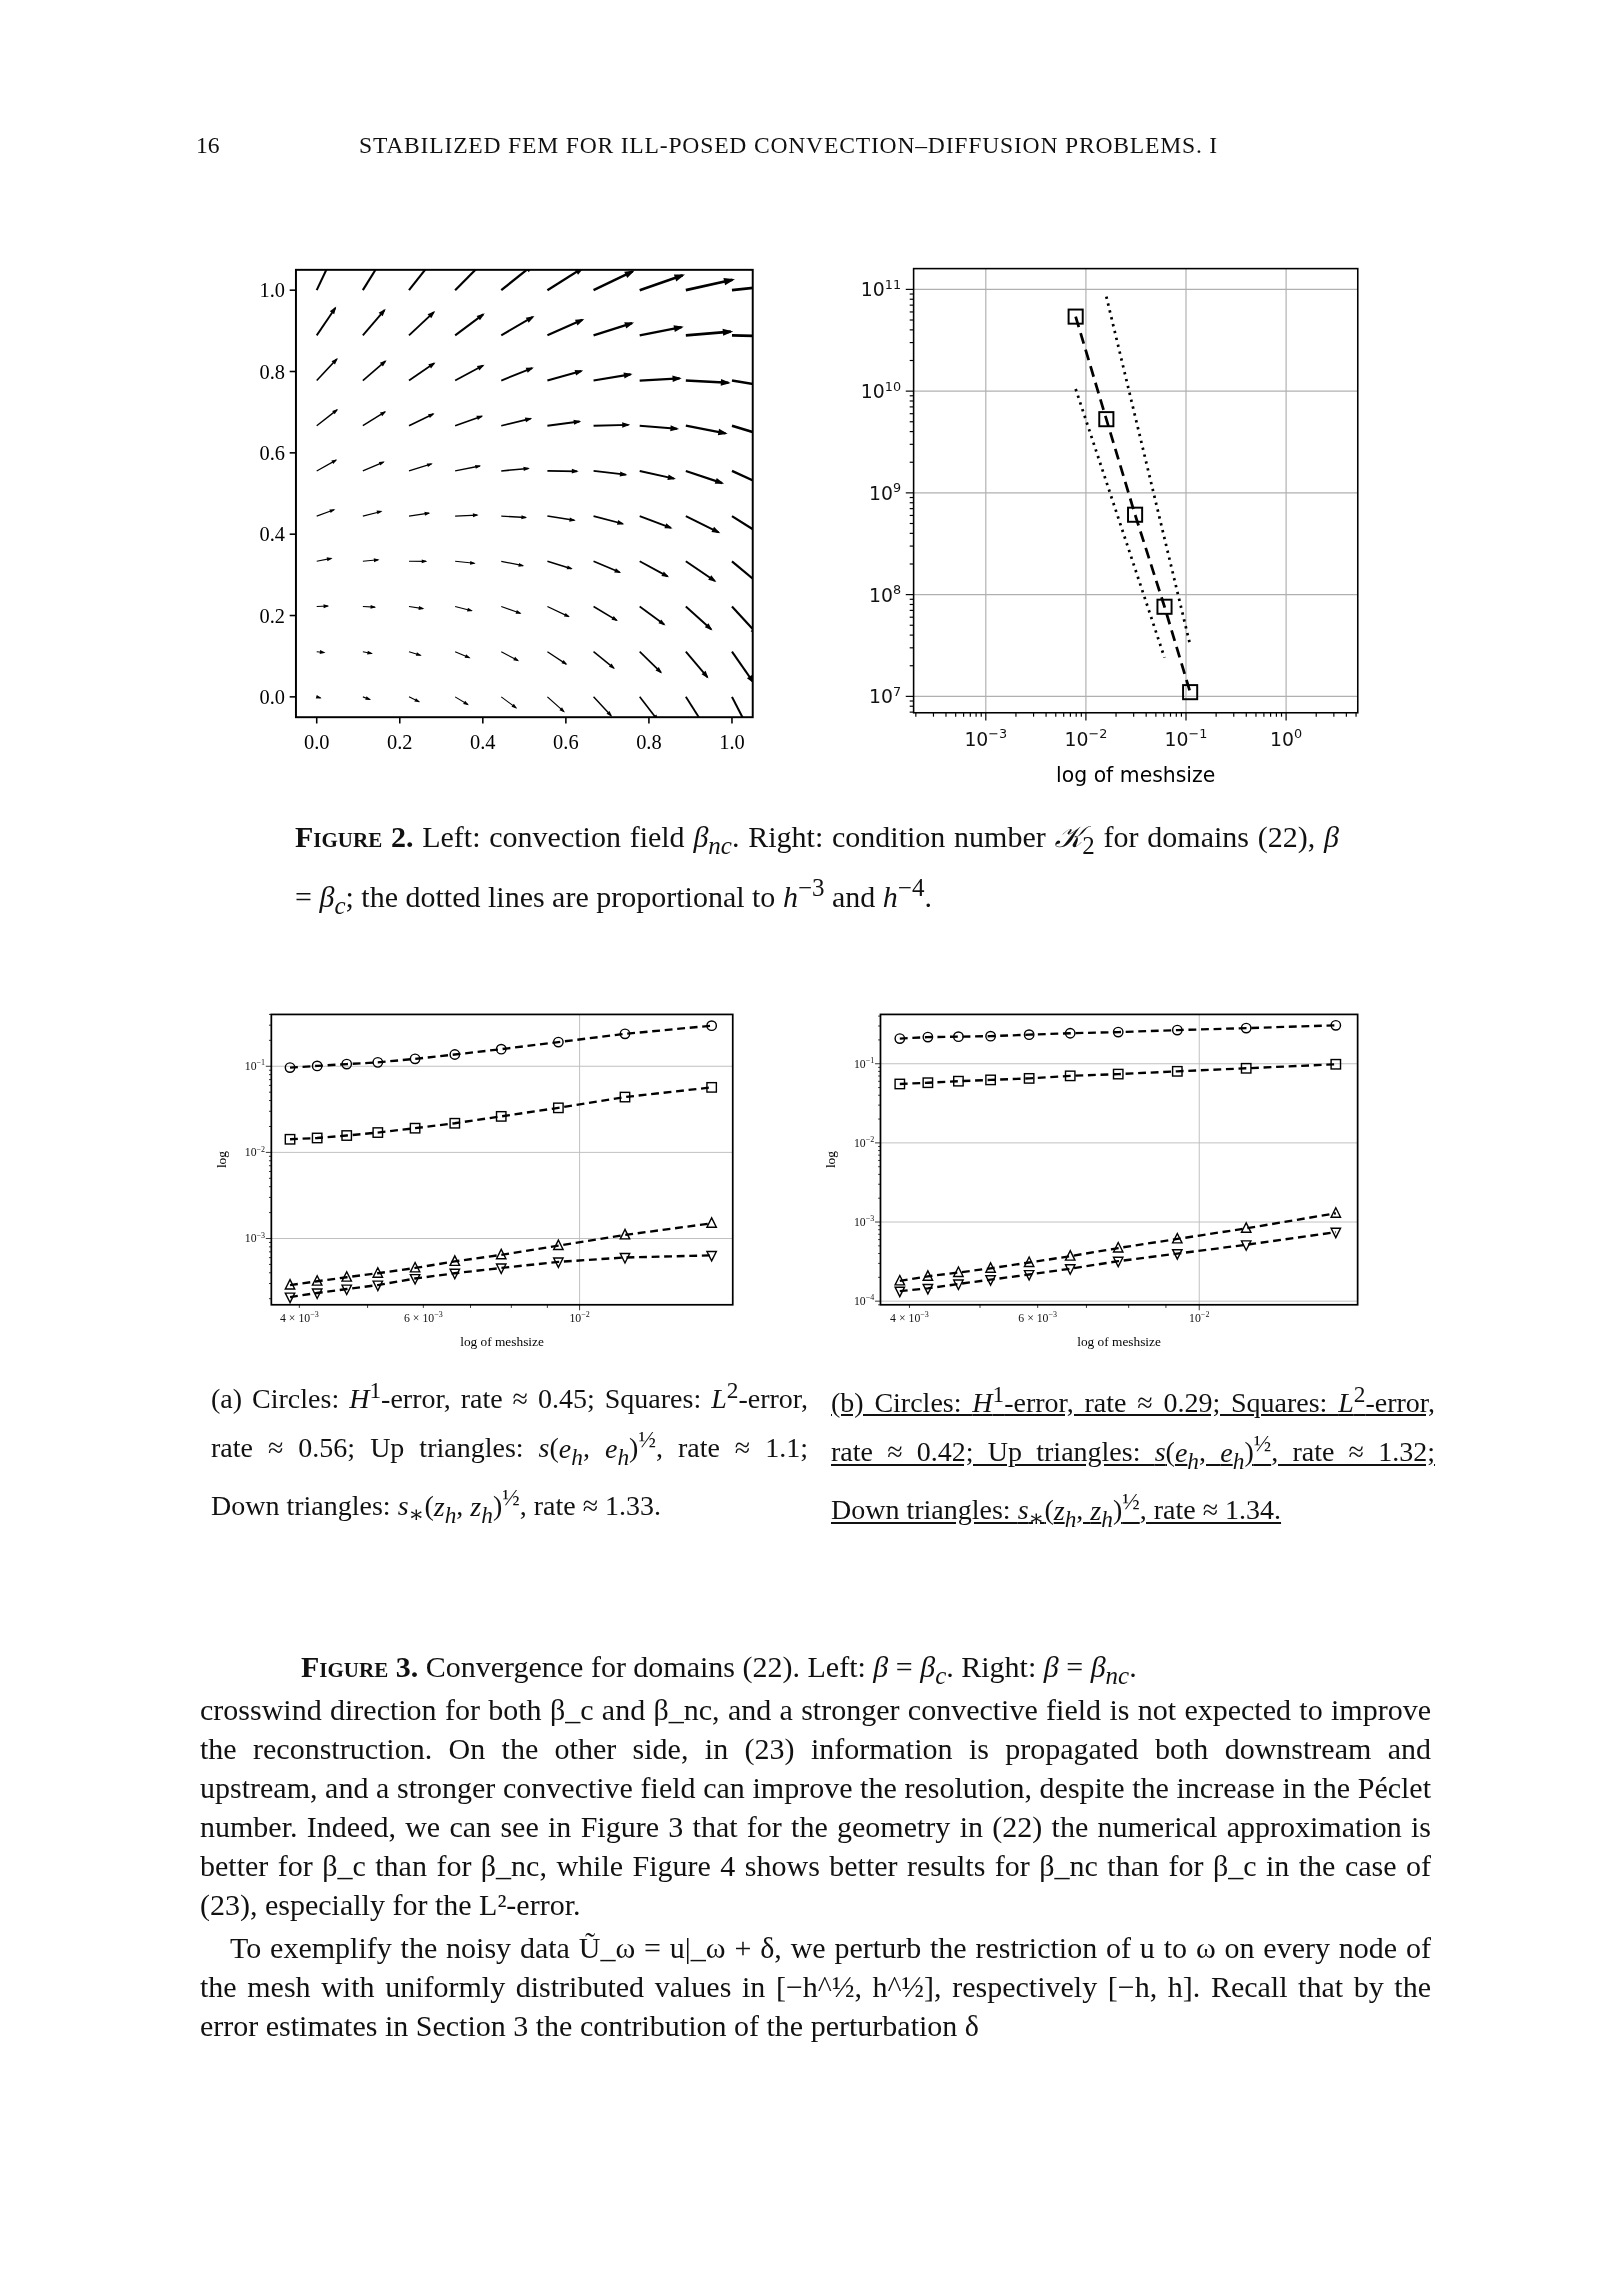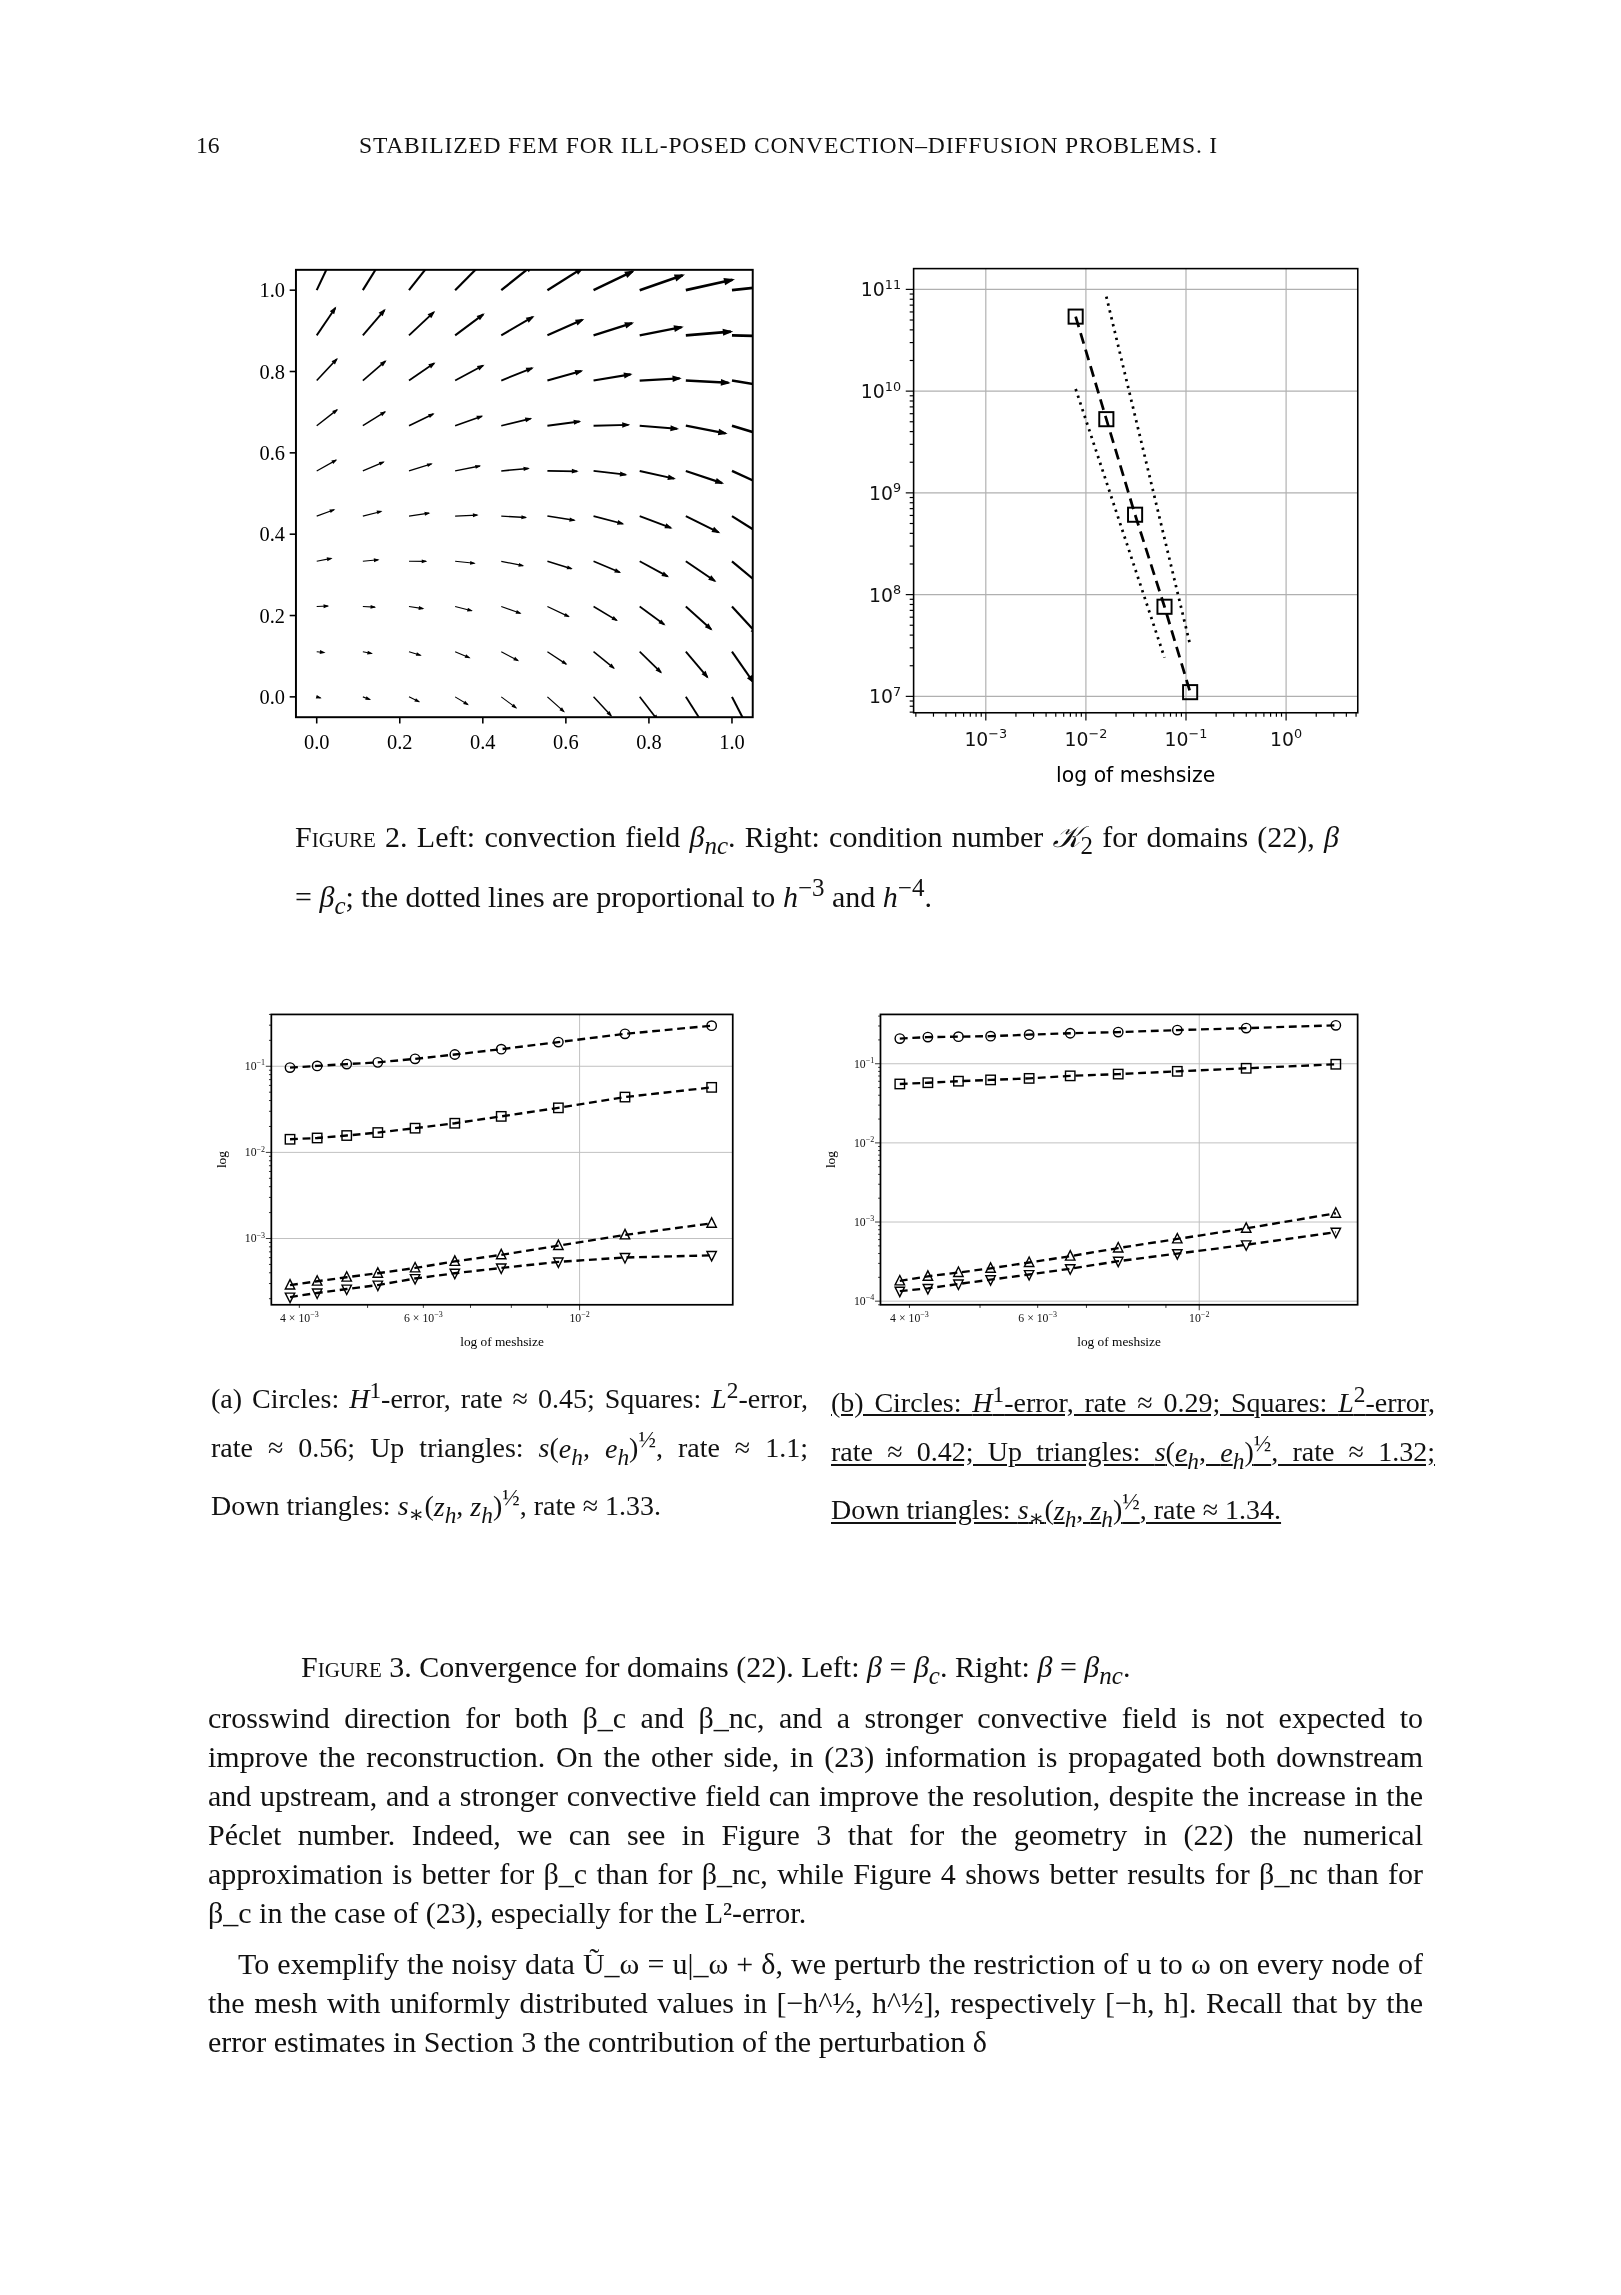--- a/index.html
+++ b/index.html
@@ -4,24 +4,24 @@
 <style>
   html, body { margin:0; padding:0; background:#fff; }
   body { width:1622px; height:2295px; position:relative; font-family:"Liberation Serif","DejaVu Serif",serif; color:#111; overflow:hidden; }
   .abs { position:absolute; }
   .header { top:132px; left:196px; width:1229px; font-size:23.6px; }
   .page-num { position:absolute; left:0; top:0; }
   .running-title { position:absolute; left:124px; top:0; letter-spacing:0.8px;margin-left:39px; }
   svg text { font-family:"Liberation Serif","DejaVu Serif",serif; }
   .sans text { font-family:"DejaVu Sans","Liberation Sans",sans-serif; }
   .caption { font-size:30px; line-height:42px; }
-  .sc { font-variant:small-caps; }
+  .sc { font-variant:small-caps;font-weight:bold; }
   .subcap { font-size:28px; line-height:41px; text-align:justify; }
   .body-text { font-size:30px; line-height:39px; text-align:justify; }
-  .body-text p { margin:12px; }
+  .body-text p { margin:4px; }
   .indent { text-indent:30px; }
   i { font-style:italic; }
 </style>
 </head>
 <body>
 
 <div class="abs header">
   <span class="page-num">16</span>
   <span class="running-title">STABILIZED FEM FOR ILL-POSED CONVECTION–DIFFUSION PROBLEMS. I</span>
 </div>

